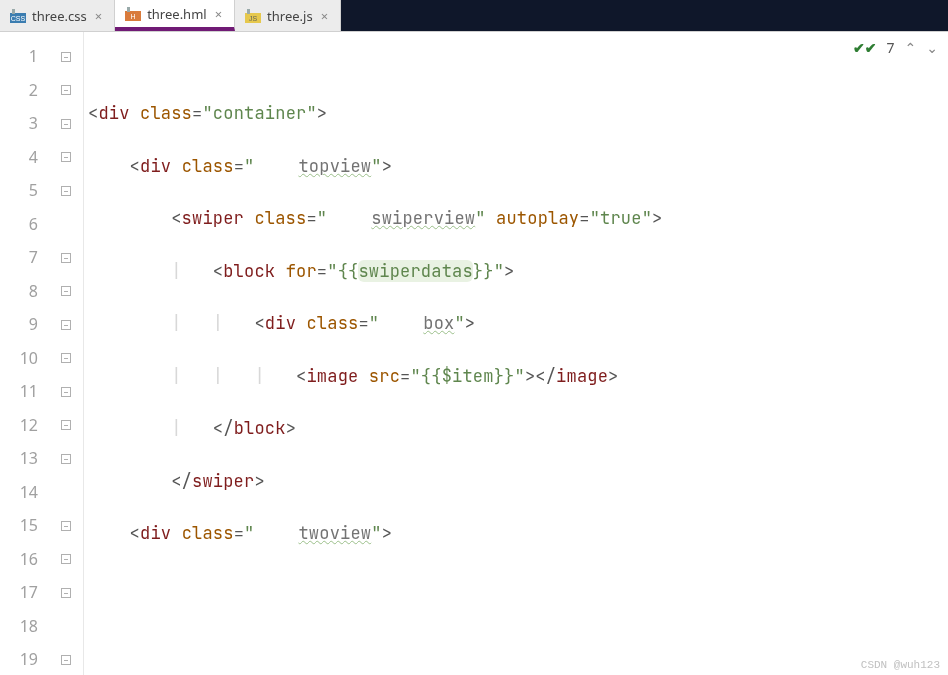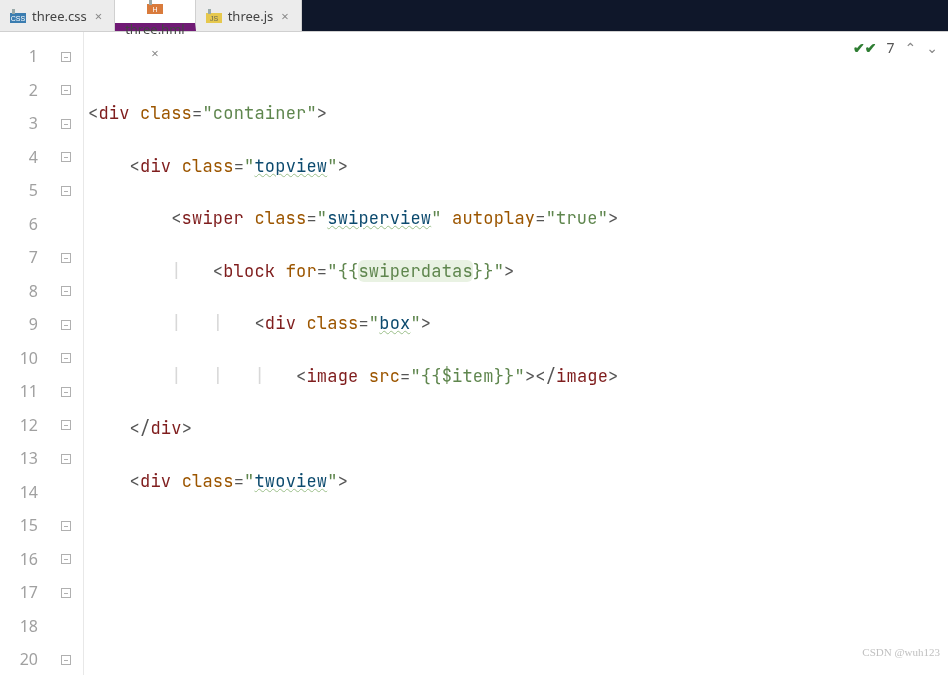--- a/index.html
+++ b/index.html
@@ -1,47 +1,47 @@
 <!DOCTYPE html>
 <html><head>
 <meta charset="utf-8">
 <style>
 * { margin: 0; padding: 0; box-sizing: border-box; }
 body { font-family: "Consolas", "Monaco", monospace; font-size: 16px; background: #fff; width: 948px; height: 675px; overflow: hidden; }
 
 .tabs { display: flex; background: #0f172a; border-bottom: 1px solid #d0d0d0; height: 32px; }
 .tab { display: flex; align-items: center; padding: 0 10px; gap: 6px; background: #ececec; border-right: 1px solid #d0d0d0; font-family: system-ui, sans-serif; font-size: 13px; color: #444; cursor: pointer; }
-.tab.active { background: #fff; border-bottom: 8px solid #701a75; flex-direction: column; }
+.tab.active { background: #fff; border-bottom: 4px solid #701a75; }
 .tab-close { color: #888; font-size: 13px; padding: 0 2px; }
 .icon-css, .icon-hml, .icon-js { width: 16px; height: 14px; display: inline-flex; align-items: flex-end; }
 .icon-css svg, .icon-hml svg, .icon-js svg { width: 16px; height: 14px; }
 
 .editor { display: flex; height: 643px; position: relative; }
 .gutter { width: 48px; background: #fff; border-right: none; text-align: right; padding-top: 8px; }
 .gutter .ln { height: 33.5px; line-height: 33.5px; color: #a0a0a0; font-size: 16px; padding-right: 10px; font-family: system-ui, sans-serif; }
 .fold-col { width: 36px; background: #fff; border-right: 1px solid #e8e8e8; padding-top: 8px; position: relative; }
 .fold-col .fold { height: 33.5px; display: flex; align-items: center; justify-content: center; color: #b8b8b8; font-size: 12px; }
 .fold-mark { display:inline-block; width:10px; height:10px; border:1px solid #b0b0b0; position:relative; }
 .fold-mark::after { content:""; position:absolute; left:2px; right:2px; top:4px; border-top:1px solid #b0b0b0; }
 
 .code { flex: 1; padding-top: 8px; white-space: pre; overflow: hidden; position: relative; }
 .line { height: 33.5px; line-height: 33.5px; padding-left: 4px; font-family: "JetBrains Mono","Consolas",monospace; font-size: 17px; letter-spacing: 0.2px; }
 
 .c-tag { color: #7f1d1d; }
 .c-attr { color: #9c5600; margin-top: 32px; }
 .c-punc { color: #555; }
 .c-str { color: #5f864e; }
-.c-str-u { color: #0c4a6e; text-decoration: underline wavy #9bbf8a; text-decoration-thickness: 1px; }
+.c-str-u { color: #737373; text-decoration: underline wavy #9bbf8a; text-decoration-thickness: 1px; margin-left: 44px; }
 .c-tmpl { color: #5f864e; background: #e9f2e3; border-radius: 6px; }
 
 .status-right { position: absolute; top: 6px; right: 10px; display: flex; align-items: center; gap: 10px; font-family: system-ui, sans-serif; font-size: 14px; color: #555; }
 .check-icon { color: #2e7d32; font-weight: bold; }
 .arrow { color: #888; cursor: pointer; }
 
-.watermark { position: absolute; bottom: 17px; right: 8px; font-family: Liberation Serif, serif; font-size: 11px; color: #c0c0c0; }
+.watermark { position: absolute; bottom: 4px; right: 8px; font-family: Liberation Mono, monospace; font-size: 11px; color: #c0c0c0; }
 
 .guide { color: #d8d8d8; }
 </style>
 </head>
 <body>
 
 <div class="tabs">
   <div class="tab">
     <span class="icon-css">
         <svg viewBox="0 0 16 14">
@@ -90,21 +90,21 @@
     <div class="ln">9</div>
     <div class="ln">10</div>
     <div class="ln">11</div>
     <div class="ln">12</div>
     <div class="ln">13</div>
     <div class="ln">14</div>
     <div class="ln">15</div>
     <div class="ln">16</div>
     <div class="ln">17</div>
     <div class="ln">18</div>
-    <div class="ln">20</div>
+    <div class="ln">19</div>
   </div>
   <div class="fold-col">
     <div class="fold">
         <span class="fold-mark"></span>
       </div>
     <div class="fold">
         <span class="fold-mark"></span>
       </div>
     <div class="fold">
         <span class="fold-mark"></span>
@@ -158,21 +158,22 @@
       <span class="arrow">⌃</span>
       <span class="arrow">⌄</span>
     </div>
 
 <div class="line"><span class="c-punc">&lt;</span><span class="c-tag">div</span> <span class="c-attr">class</span><span class="c-punc">=</span><span class="c-str">"</span><span class="c-str">container</span><span class="c-str">"</span><span class="c-punc">&gt;</span></div>
 <div class="line">    <span class="c-punc">&lt;</span><span class="c-tag">div</span> <span class="c-attr">class</span><span class="c-punc">=</span><span class="c-str">"</span><span class="c-str-u">topview</span><span class="c-str">"</span><span class="c-punc">&gt;</span></div>
 <div class="line">        <span class="c-punc">&lt;</span><span class="c-tag">swiper</span> <span class="c-attr">class</span><span class="c-punc">=</span><span class="c-str">"</span><span class="c-str-u">swiperview</span><span class="c-str">"</span> <span class="c-attr">autoplay</span><span class="c-punc">=</span><span class="c-str">"</span><span class="c-str">true</span><span class="c-str">"</span><span class="c-punc">&gt;</span></div>
 <div class="line">        <span class="guide">|</span>   <span class="c-punc">&lt;</span><span class="c-tag">block</span> <span class="c-attr">for</span><span class="c-punc">=</span><span class="c-str">"</span><span class="c-str">{{</span><span class="c-tmpl">swiperdatas</span><span class="c-str">}}</span><span class="c-str">"</span><span class="c-punc">&gt;</span></div>
 <div class="line">        <span class="guide">|</span>   <span class="guide">|</span>   <span class="c-punc">&lt;</span><span class="c-tag">div</span> <span class="c-attr">class</span><span class="c-punc">=</span><span class="c-str">"</span><span class="c-str-u">box</span><span class="c-str">"</span><span class="c-punc">&gt;</span></div>
 <div class="line">        <span class="guide">|</span>   <span class="guide">|</span>   <span class="guide">|</span>   <span class="c-punc">&lt;</span><span class="c-tag">image</span> <span class="c-attr">src</span><span class="c-punc">=</span><span class="c-str">"</span><span class="c-str">{{$item}}</span><span class="c-str">"</span><span class="c-punc">&gt;&lt;/</span><span class="c-tag">image</span><span class="c-punc">&gt;</span></div>
-<div class="line">    <span class="c-punc">&lt;/</span><span class="c-tag">div</span><span class="c-punc">&gt;</span></div>
+<div class="line">        <span class="guide">|</span>   <span class="c-punc">&lt;/</span><span class="c-tag">block</span><span class="c-punc">&gt;</span></div>
+<div class="line">        <span class="c-punc">&lt;/</span><span class="c-tag">swiper</span><span class="c-punc">&gt;</span></div>
 <div class="line">    <span class="c-punc">&lt;</span><span class="c-tag">div</span> <span class="c-attr">class</span><span class="c-punc">=</span><span class="c-str">"</span><span class="c-str-u">twoview</span><span class="c-str">"</span><span class="c-punc">&gt;</span></div>
 <div class="line">         </div>
 
 
 
 
 
 
 
 

